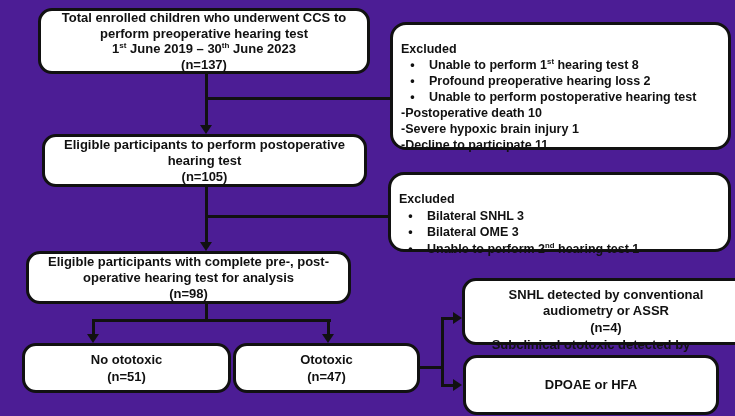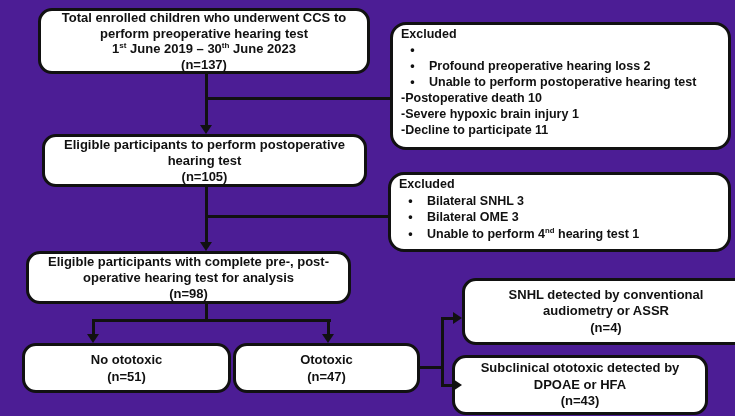--- a/index.html
+++ b/index.html
@@ -10,21 +10,21 @@
   }
   .box{
     position:absolute;box-sizing:border-box;background:#fff;
     border:3px solid #111;border-radius:14px;
     display:flex;flex-direction:column;justify-content:center;align-items:center;
     text-align:center;font-size:13px;
   }
   .box .line{white-space:nowrap;}
   .box.left{
     justify-content:flex-start;align-items:flex-start;text-align:left;
-    padding:1px 8px;border-radius:16px;font-size:12.5px;
+    padding:16px 8px;border-radius:16px;font-size:12.5px;
   }
   .brow{display:flex;white-space:nowrap;}
   .bullet{display:inline-block;width:13px;margin:0 10px 0 5px;text-align:center;}
   sup{font-size:0.62em;line-height:0;}
   .vline,.hline{position:absolute;background:#111;}
   .arr-down{
     position:absolute;width:0;height:0;
     border-left:6px solid transparent;border-right:6px solid transparent;
     border-top:9px solid #111;
   }
@@ -35,38 +35,39 @@
   }
   
   #b-total{left:38px;top:8px;width:332px;height:66px;line-height:15.5px;}
   #b-exc1{left:390px;top:22px;width:341px;height:128px;line-height:16px;}
   #b-elig-post{left:42px;top:134px;width:325px;height:53px;line-height:16px;justify-content:space-between;}
   #b-exc2{left:388px;top:172px;width:343px;height:80px;line-height:16.5px;}
   #b-elig-comp{left:26px;top:251px;width:325px;height:53px;line-height:16px;}
   #b-nooto{left:22px;top:343px;width:209px;height:50px;line-height:17px;}
   #b-oto{left:233px;top:343px;width:187px;height:50px;line-height:17px;}
   #b-snhl{left:462px;top:278px;width:288px;height:67px;line-height:16.5px;}
-  #b-sub{left:452px;top:355px;width:256px;height:60px;line-height:16.5px;}
+  #b-sub{left:463px;top:355px;width:256px;height:60px;line-height:16.5px;gap:23px;}
 </style>
 </head>
 <body>
 
 <div class="stage">
 
   <div class="box" id="b-total">
     <div class="line">Total enrolled children who underwent CCS to</div>
     <div class="line">perform preoperative hearing test</div>
     <div class="line"><span>1</span><sup>st</sup><span> June 2019 – 30</span><sup>th</sup><span> June 2023</span></div>
     <div class="line">(n=137)</div>
   </div>
 
   <div class="box left" id="b-exc1">
     <div class="brow">Excluded</div>
     <div class="brow">
         <span class="bullet">•</span>
+        <span><span>Unable to perform 1</span><sup>st</sup><span> hearing test 8</span></span>
       </div>
     <div class="brow">
         <span class="bullet">•</span>
         <span>Profound preoperative hearing loss 2</span>
       </div>
     <div class="brow">
         <span class="bullet">•</span>
         <span>Unable to perform postoperative hearing test</span>
       </div>
     <div class="brow">-Postoperative death 10</div>
@@ -85,21 +86,21 @@
     <div class="brow">
         <span class="bullet">•</span>
         <span>Bilateral SNHL 3</span>
       </div>
     <div class="brow">
         <span class="bullet">•</span>
         <span>Bilateral OME 3</span>
       </div>
     <div class="brow">
         <span class="bullet">•</span>
-        <span><span>Unable to perform 4</span><sup>nd</sup><span> hearing test 1</span></span>
+        <span><span>Unable to perform 2</span><sup>nd</sup><span> hearing test 1</span></span>
       </div>
   </div>
 
   <div class="box" id="b-elig-comp">
     <div class="line">Eligible participants with complete pre-, post-</div>
     <div class="line">operative hearing test for analysis</div>
     <div class="line">(n=98)</div>
   </div>
 
   <div class="box" id="b-nooto">

